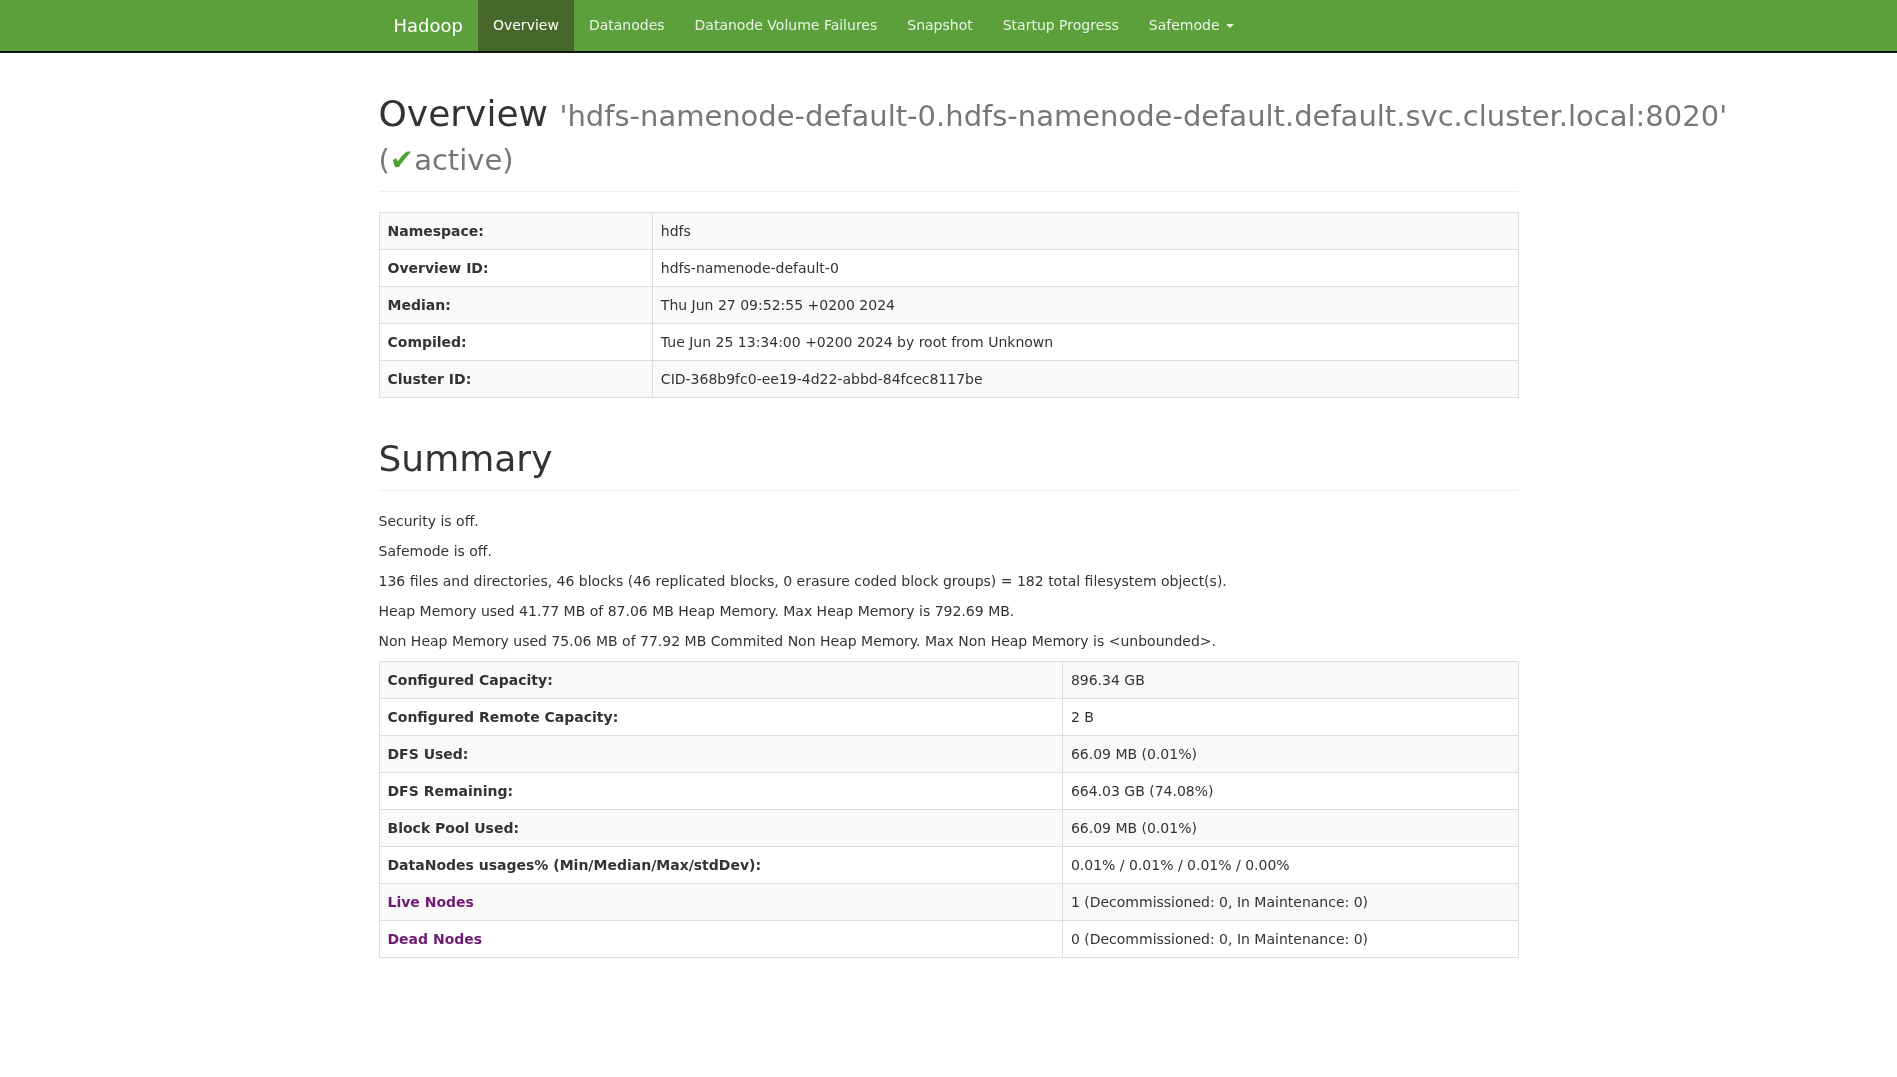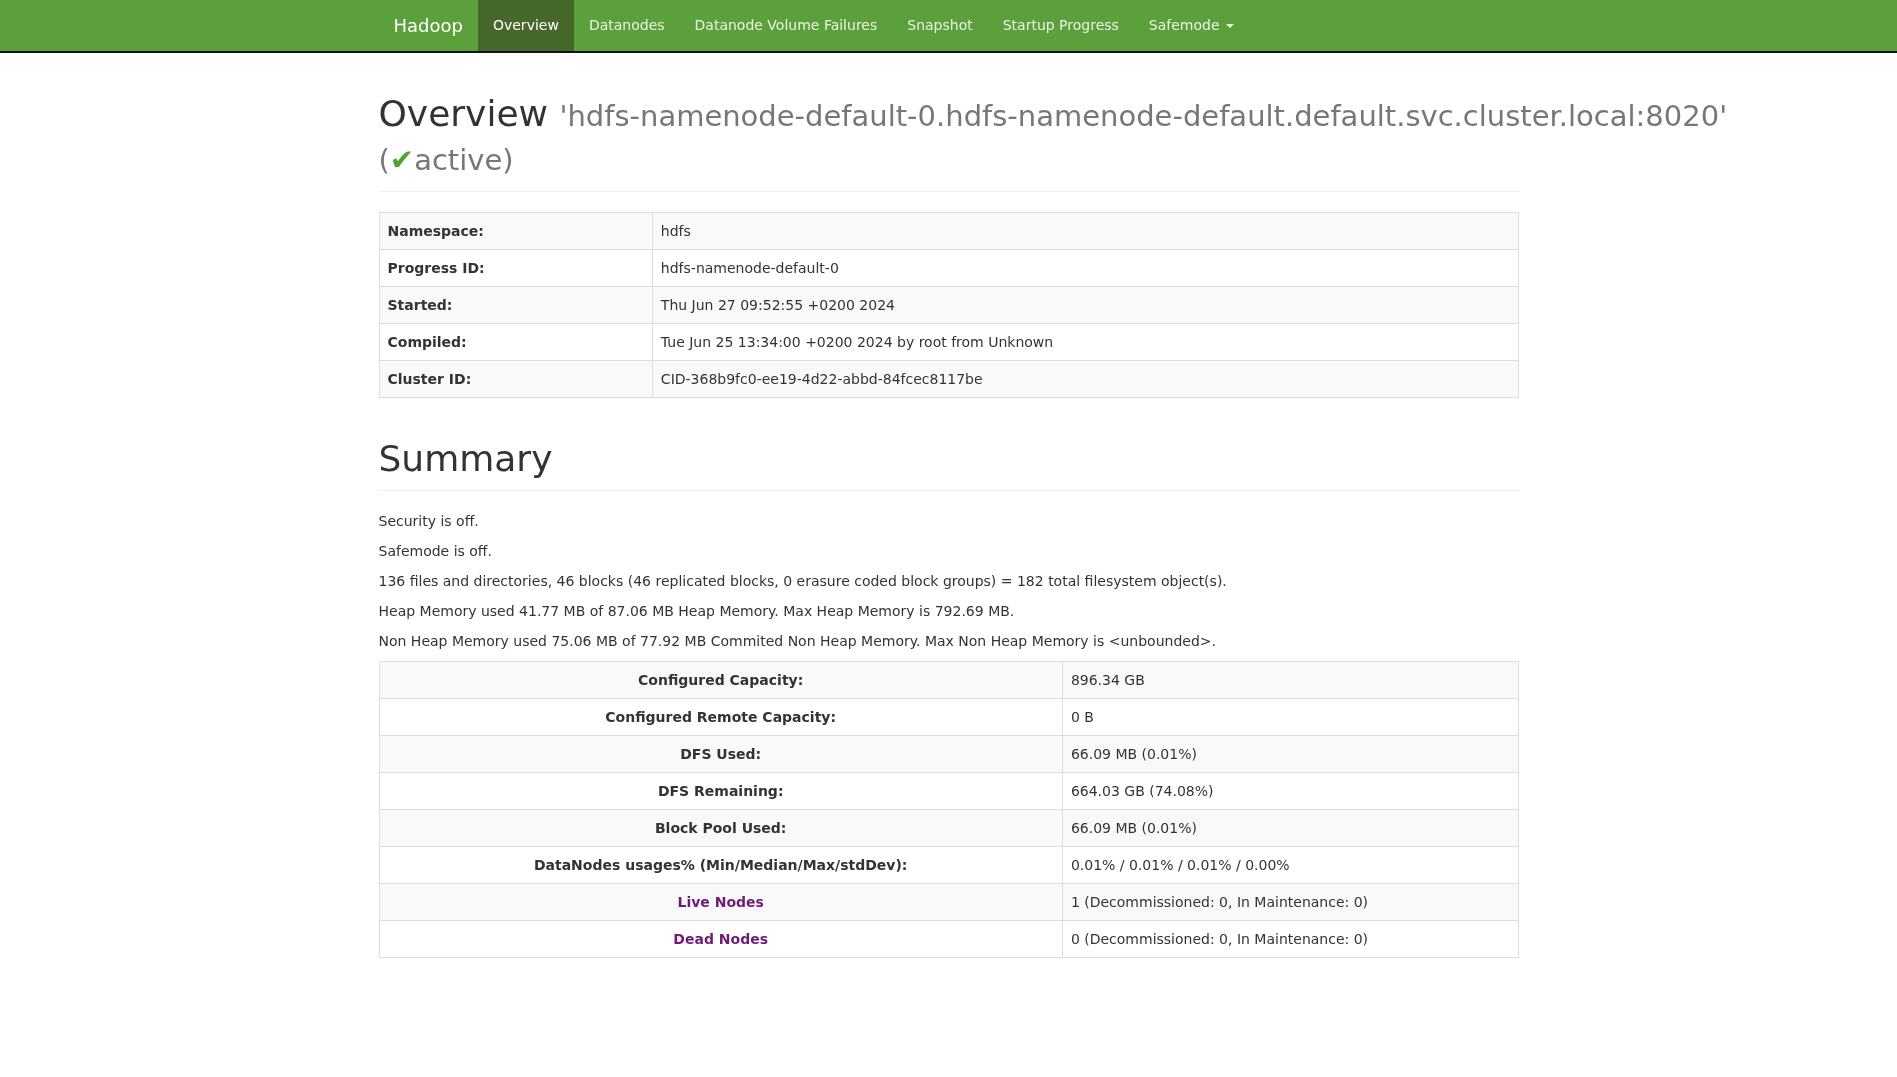--- a/index.html
+++ b/index.html
@@ -98,21 +98,21 @@
     padding: 8px;
     border: 1px solid #ddd;
     font-size: 14px;
     line-height: 20px;
     text-align: left;
     vertical-align: top;
   }
   th { font-weight: bold; }
   tbody tr:nth-child(odd) { background: #f9f9f9; }
   .t-overview th { width: 24%; }
-  .t-summary th { width: 60%; text-align: center; }
+  .t-summary th { width: 60%; }
   .node-link { color: #701a75; font-weight: bold; text-decoration: none; cursor: pointer; }
 </style>
 </head>
 <body>
 
 <nav class="navbar">
   <div class="nav-container">
     <a class="brand">Hadoop</a>
     <ul class="navbar-nav">
       <li class="nav-item active">
@@ -149,25 +149,25 @@
     </h1>
   </div>
 
   <table class="t-overview">
     <tbody>
       <tr>
         <th>Namespace:</th>
         <td>hdfs</td>
       </tr>
       <tr>
-        <th>Progress ID:</th>
+        <th>Overview ID:</th>
         <td>hdfs-namenode-default-0</td>
       </tr>
       <tr>
-        <th>Started:</th>
+        <th>Median:</th>
         <td>Thu Jun 27 09:52:55 +0200 2024</td>
       </tr>
       <tr>
         <th>Compiled:</th>
         <td>Tue Jun 25 13:34:00 +0200 2024 by root from Unknown</td>
       </tr>
       <tr>
         <th>Cluster ID:</th>
         <td>CID-368b9fc0-ee19-4d22-abbd-84fcec8117be</td>
       </tr>
@@ -185,21 +185,21 @@
   <p>Non Heap Memory used 75.06 MB of 77.92 MB Commited Non Heap Memory. Max Non Heap Memory is &lt;unbounded&gt;.</p>
 
   <table class="t-summary">
     <tbody>
       <tr>
         <th>Configured Capacity:</th>
         <td>896.34 GB</td>
       </tr>
       <tr>
         <th>Configured Remote Capacity:</th>
-        <td>0 B</td>
+        <td>2 B</td>
       </tr>
       <tr>
         <th>DFS Used:</th>
         <td>66.09 MB (0.01%)</td>
       </tr>
       <tr>
         <th>DFS Remaining:</th>
         <td>664.03 GB (74.08%)</td>
       </tr>
       <tr>

